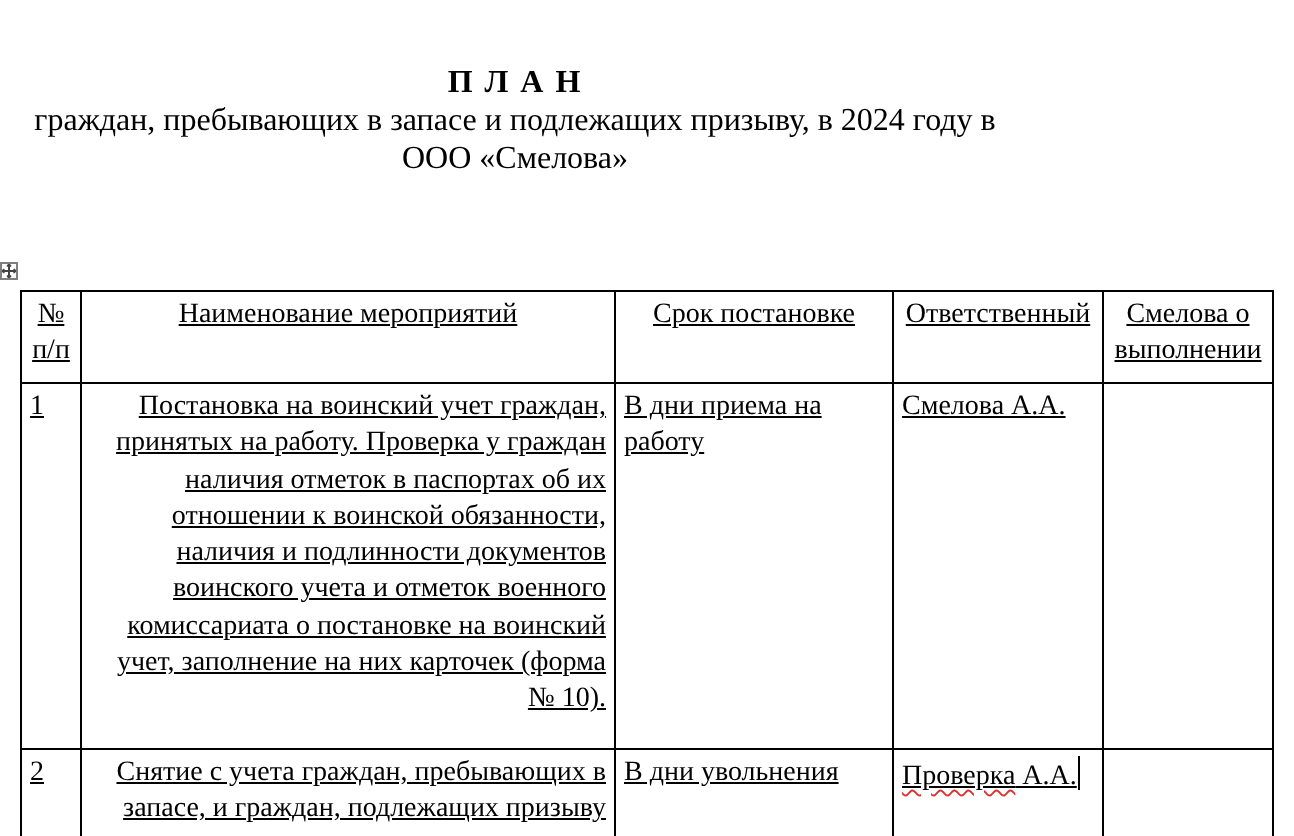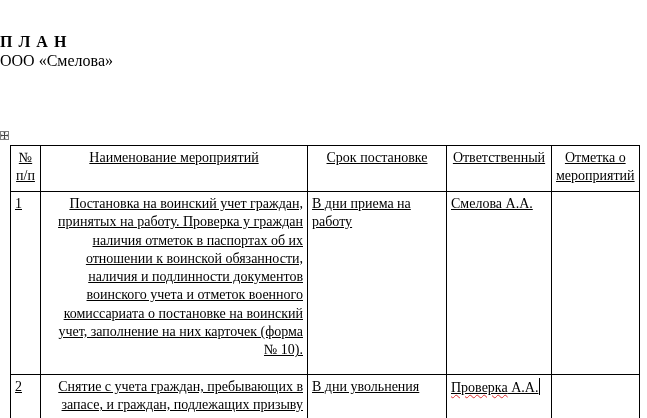--- a/index.html
+++ b/index.html
@@ -13,20 +13,21 @@
       overflow: hidden;
       position: relative;
       font-family: "Liberation Serif", "DejaVu Serif", serif;
       color: #000000;
     }
     .title-block {
       position: absolute;
       left: 0;
       top: 32px;
       width: 515px;
+      text-align: center;
       font-size: 16px;
       line-height: 19px;
     }
     .title-block .title-main {
       font-weight: bold;
       letter-spacing: 1px;
     }
     .table-handle {
       position: absolute;
       left: 0px;
@@ -85,20 +86,21 @@
       background: #000000;
       vertical-align: -3px;
       margin-left: 1px;
     }
   </style>
 </head>
 <body>
 
 <div class="title-block">
   <div class="title-main">П Л А Н</div>
+  <div>граждан, пребывающих в запасе и подлежащих призыву, в 2024 году в</div>
   <div>ООО «Смелова»</div>
 </div>
 
 <div class="table-handle">
   <svg width="7" height="7" viewBox="0 0 7 7">
     <path d="M3.5 0 L3.5 7 M0 3.5 L7 3.5" stroke="#444" stroke-width="1"></path>
     <path d="M3.5 0 L2.5 1.2 M3.5 0 L4.5 1.2 M3.5 7 L2.5 5.8 M3.5 7 L4.5 5.8 M0 3.5 L1.2 2.5 M0 3.5 L1.2 4.5 M7 3.5 L5.8 2.5 M7 3.5 L5.8 4.5" stroke="#444" stroke-width="0.8"></path>
   </svg>
 </div>
 
@@ -109,21 +111,21 @@
     <col class="col3">
     <col class="col4">
     <col class="col5">
   </colgroup>
   <tbody>
       <tr class="header-row">
     <th class="narrow">№ п/п</th>
     <th>Наименование мероприятий</th>
     <th>Срок постановке</th>
     <th class="narrow">Ответственный</th>
-    <th class="narrow">Отметка о мероприятий</th>
+    <th class="narrow">Смелова о выполнении</th>
   </tr>
   <tr class="row-1">
     <td class="num c-first">1</td>
     <td class="desc">Постановка на воинский учет граждан, принятых на работу. Проверка у граждан наличия отметок в паспортах об их отношении к воинской обязанности, наличия и подлинности документов воинского учета и отметок военного комиссариата о постановке на воинский учет, заполнение на них карточек (форма № 10).</td>
     <td class="center c-first">В дни приема на работу</td>
     <td class="c-first">Смелова А.А.</td>
     <td class="c-first"></td>
   </tr>
   <tr class="row-2">
     <td class="num c-first">2</td>

